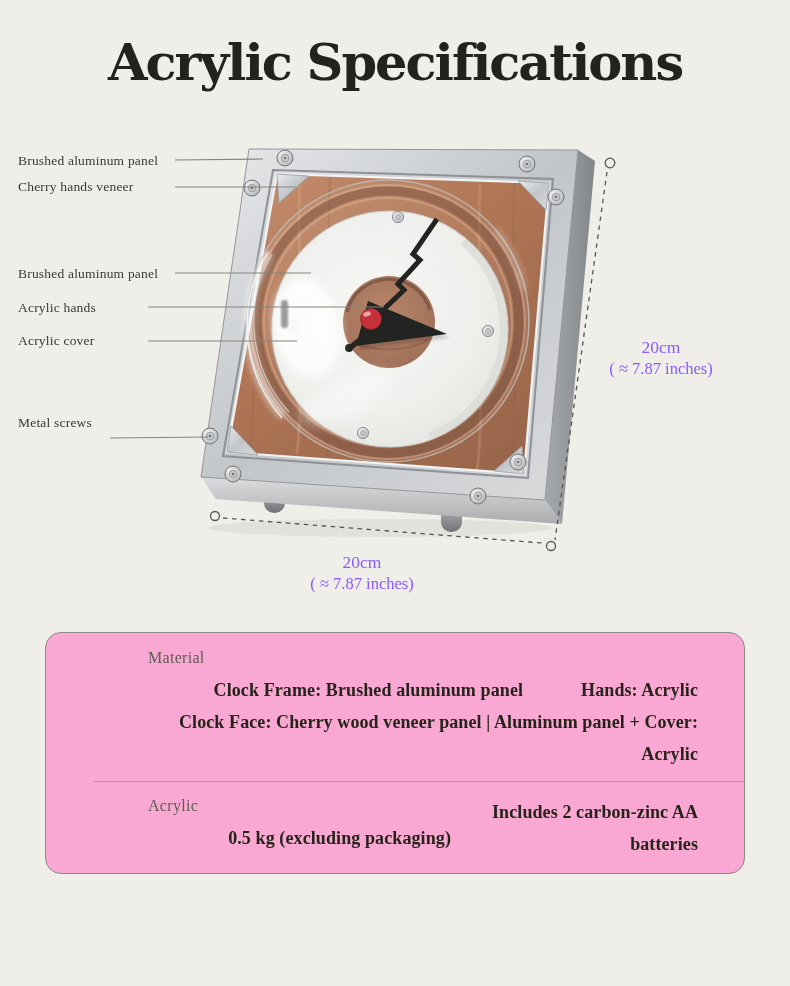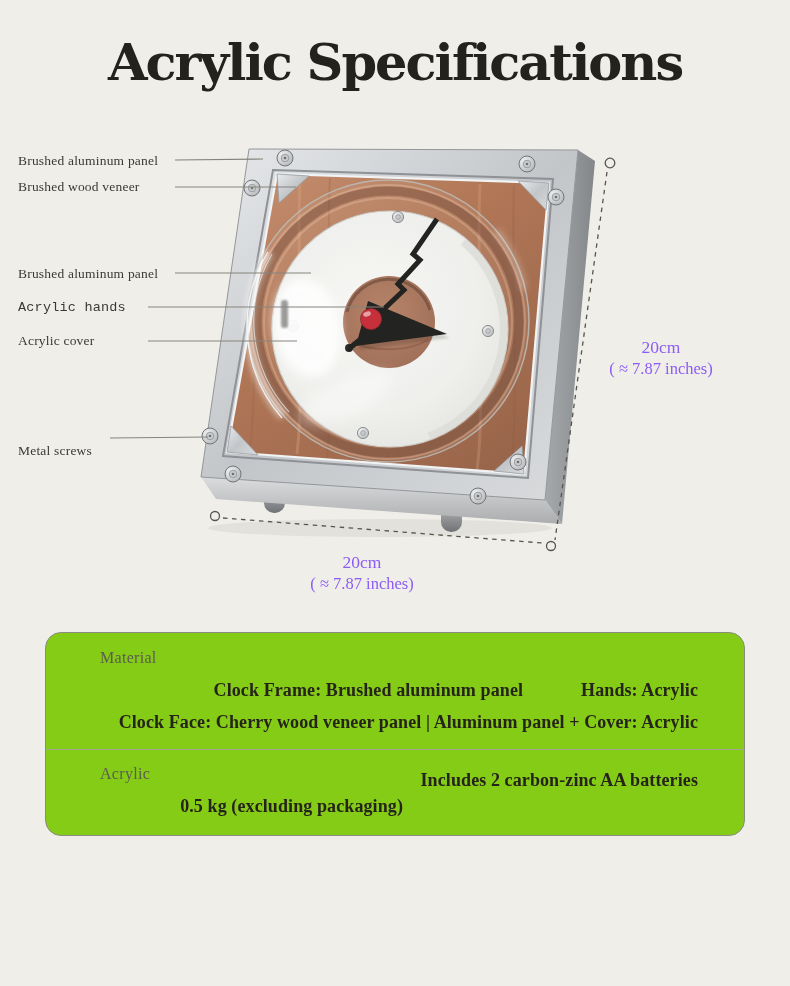--- a/index.html
+++ b/index.html
@@ -28,34 +28,35 @@
   .stage svg { position:absolute; left:0; top:0; display:block; }
   .callout {
     position:absolute; left:18px;
     font-size:13.5px; color:#3b3a30;
     letter-spacing:.2px; white-space:nowrap;
     line-height:18px;
   }
   .c1 { top:37px; }
   .c2 { top:63px; }
   .c3 { top:150px; }
-  .c4 { top:184px;font-family:Liberation Mono, monospace; }
+  .c4 { top:184px; }
   .c5 { top:217px; }
-  .c6 { top:327px; }
+  .c6 { top:299px; }
   .dim { position:absolute; text-align:center; color:#8b5cf6; }
   .dim-value { font-size:17.5px; line-height:22px; }
   .dim-approx { font-size:16.5px; line-height:22px; margin-top:0; }
   .dim-right  { left:586px; top:221px; width:150px; }
   .dim-bottom { left:277px; top:436px; width:170px; }
   
   .spec-card {
     margin:12px 45px 0;
     border:1.2px solid #8c8b81;
     border-radius:16px;
-    background:#84cc16;
+    background:#f9a8d4;
+    padding-left:48px;
   }
   .spec-section { padding:15px 46px 11px 54px; }
   .spec-section + .spec-section { border-top:1px solid #a3a298; }
   .spec-heading {
     font-size:16px; color:#5d5c50;
     margin:0 0 6px 0; font-weight:400; letter-spacing:.3px;
     line-height:20px;
   }
   .spec-line {
     font-size:18px; font-weight:700;
@@ -243,21 +244,21 @@
       <circle cx="215" cy="516" r="4.5" fill="#efeee9"></circle>
       <circle cx="551" cy="546" r="4.5" fill="#efeee9"></circle>
     </g>
     <g stroke="#56554d" stroke-width="1.3" fill="none">
       <line x1="607" y1="172" x2="555" y2="540" stroke-dasharray="4.5 4.5"></line>
       <circle cx="610" cy="163" r="4.8" fill="#efeee9"></circle>
     </g>
   </svg>
 
   <div class="callout c1">Brushed aluminum panel</div>
-  <div class="callout c2">Brushed wood veneer</div>
+  <div class="callout c2">Cherry hands veneer</div>
   <div class="callout c3">Brushed aluminum panel</div>
   <div class="callout c4">Acrylic hands</div>
   <div class="callout c5">Acrylic cover</div>
   <div class="callout c6">Metal screws</div>
 
   <div class="dim dim-right">
     <div class="dim-value">20cm</div>
     <div class="dim-approx">( ≈ 7.87 inches)</div>
   </div>
   <div class="dim dim-bottom">

